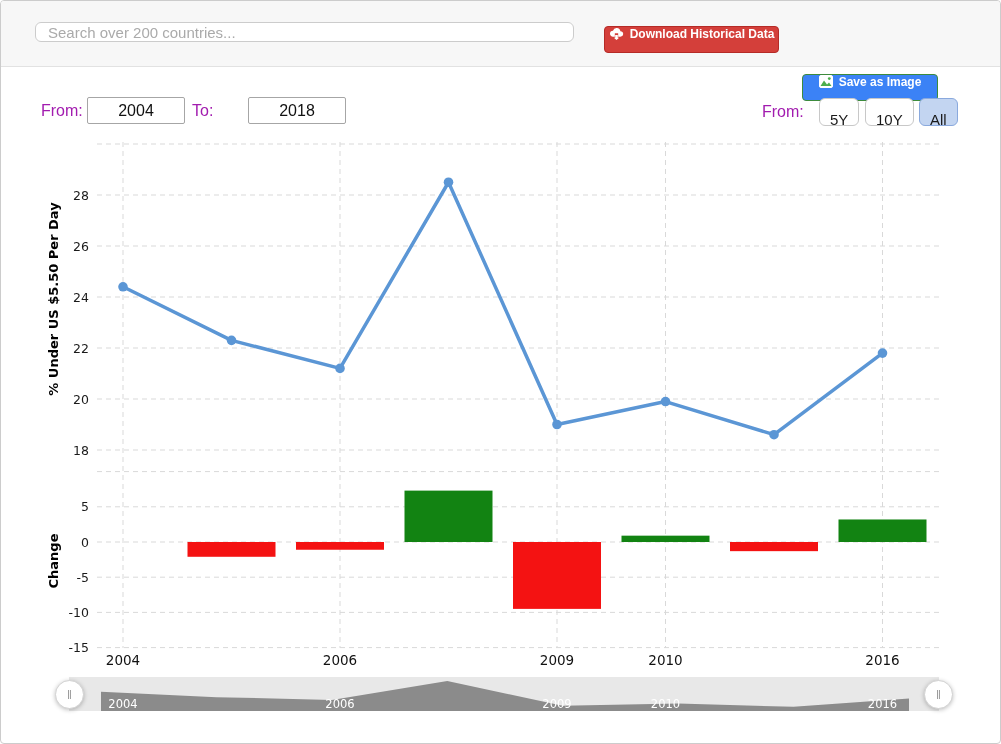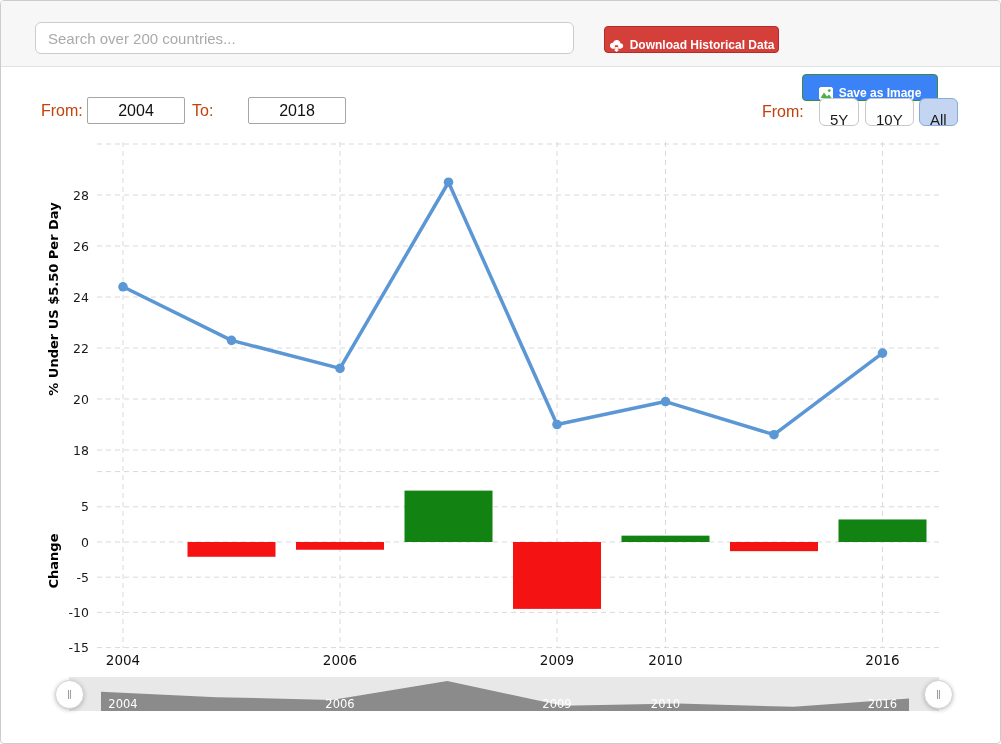--- a/index.html
+++ b/index.html
@@ -8,37 +8,37 @@
   #app{
     position:relative;width:1001px;height:744px;background:#fff;
     border:1px solid #ccc;border-radius:4px;overflow:hidden;
   }
   
   .toolbar{
     position:absolute;left:0;top:0;width:100%;height:66px;
     background:#f7f7f7;border-bottom:1px solid #e2e2e2;
   }
   .search-input{
-    position:absolute;left:34px;top:21px;width:539px;height:32px;
+    position:absolute;left:34px;top:21px;width:539px;height:20px;
     border:1px solid #ccc;border-radius:6px;background:#fff;
     padding:4px 12px;font-size:15px;color:#333;outline:none;
     font-family:"Liberation Sans",sans-serif;
   }
   .search-input::placeholder{color:#aaa;}
   .btn{
     position:absolute;top:25px;height:27px;border-radius:4px;
     font-family:"Liberation Sans",sans-serif;font-weight:bold;font-size:12px;
-    color:#fff;display:flex;align-items:flex-end;gap:6px;padding:0 12px;
+    color:#fff;display:flex;align-items:flex-start;gap:6px;padding:0 12px;
     cursor:pointer;white-space:nowrap;
   }
   .btn svg{display:block;}
   .btn-danger{left:603px;width:175px;background:#d43f3a;border:1px solid #b52b27;justify-content:center;}
   .btn-success{left:801px;width:136px;background:#3b82f6;border:1px solid #3d8b3d;justify-content:center;margin-top:48px;}
   
-  .ctl-label{position:absolute;font-size:16px;color:#c2410c;}
+  .ctl-label{position:absolute;font-size:16px;color:#a21caf;}
   .year-input{
     position:absolute;top:96px;width:98px;height:27px;border:1px solid #a6a6a6;
     background:#fff;text-align:center;font-size:16px;color:#111;outline:none;
     font-family:"Liberation Sans",sans-serif;border-radius:2px;
   }
   .zoom-btn{
     position:absolute;top:97px;height:28px;border-radius:6px;background:#fff;
     border:1px solid #c8c8c8;font-size:15px;color:#1a1a1a;cursor:pointer;
     font-family:"Liberation Sans",sans-serif;padding:12px 10px;
   }

